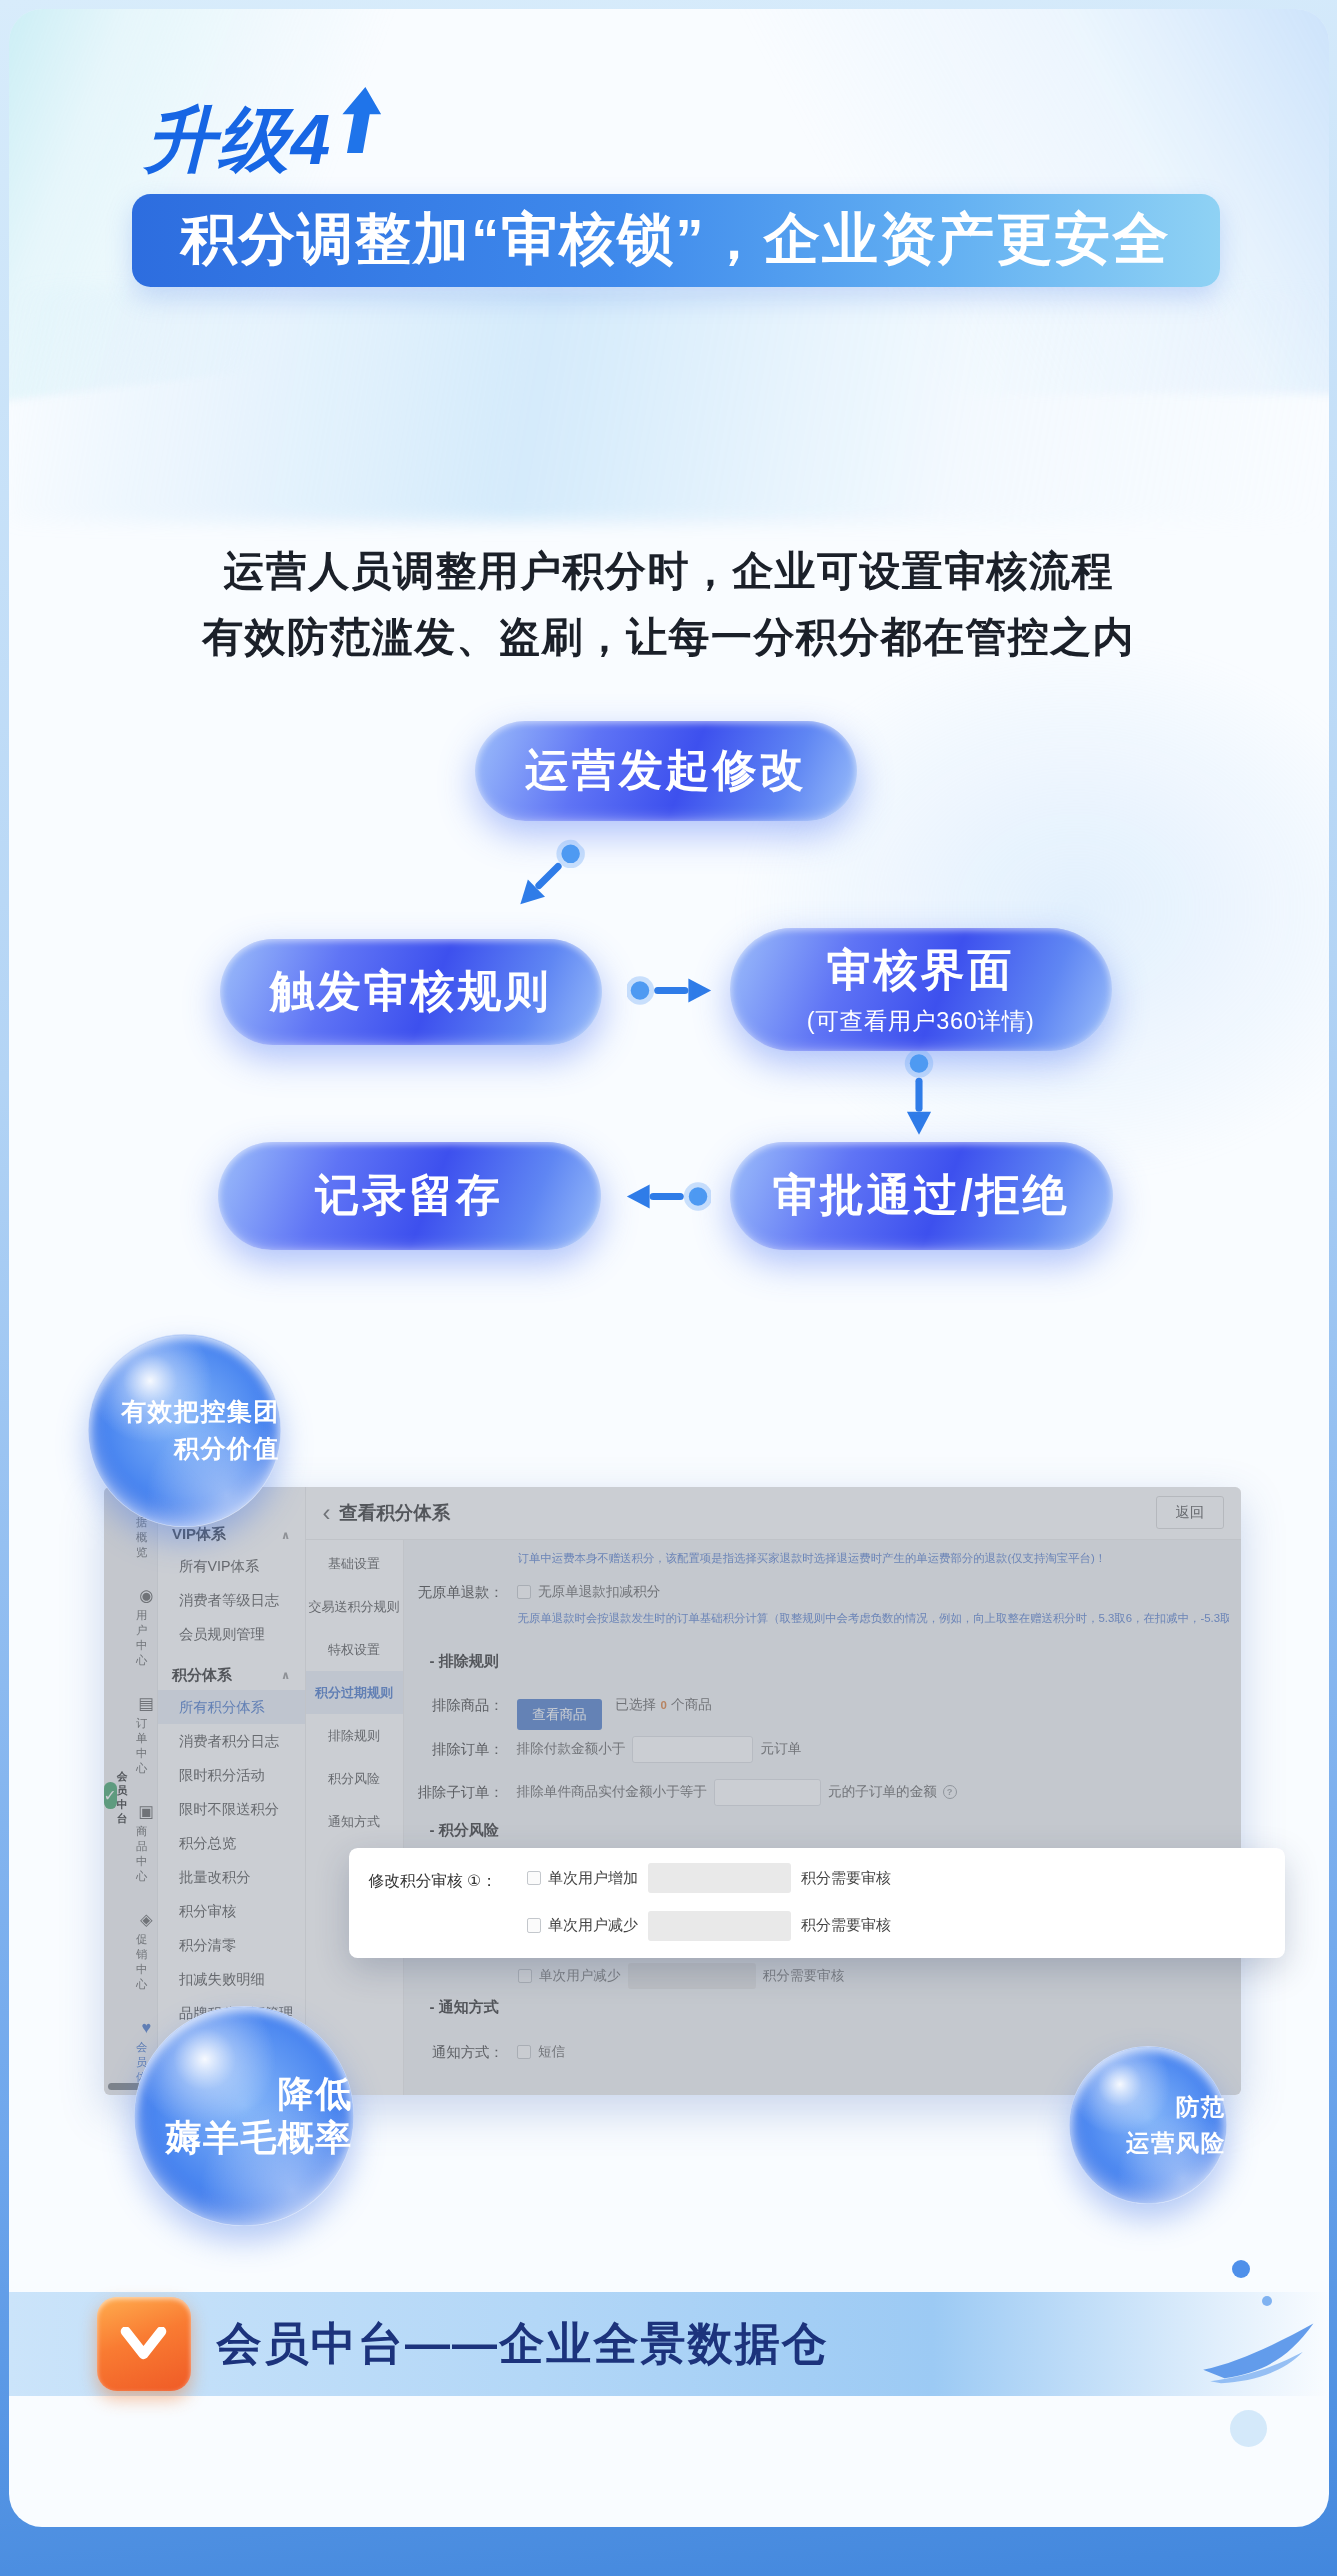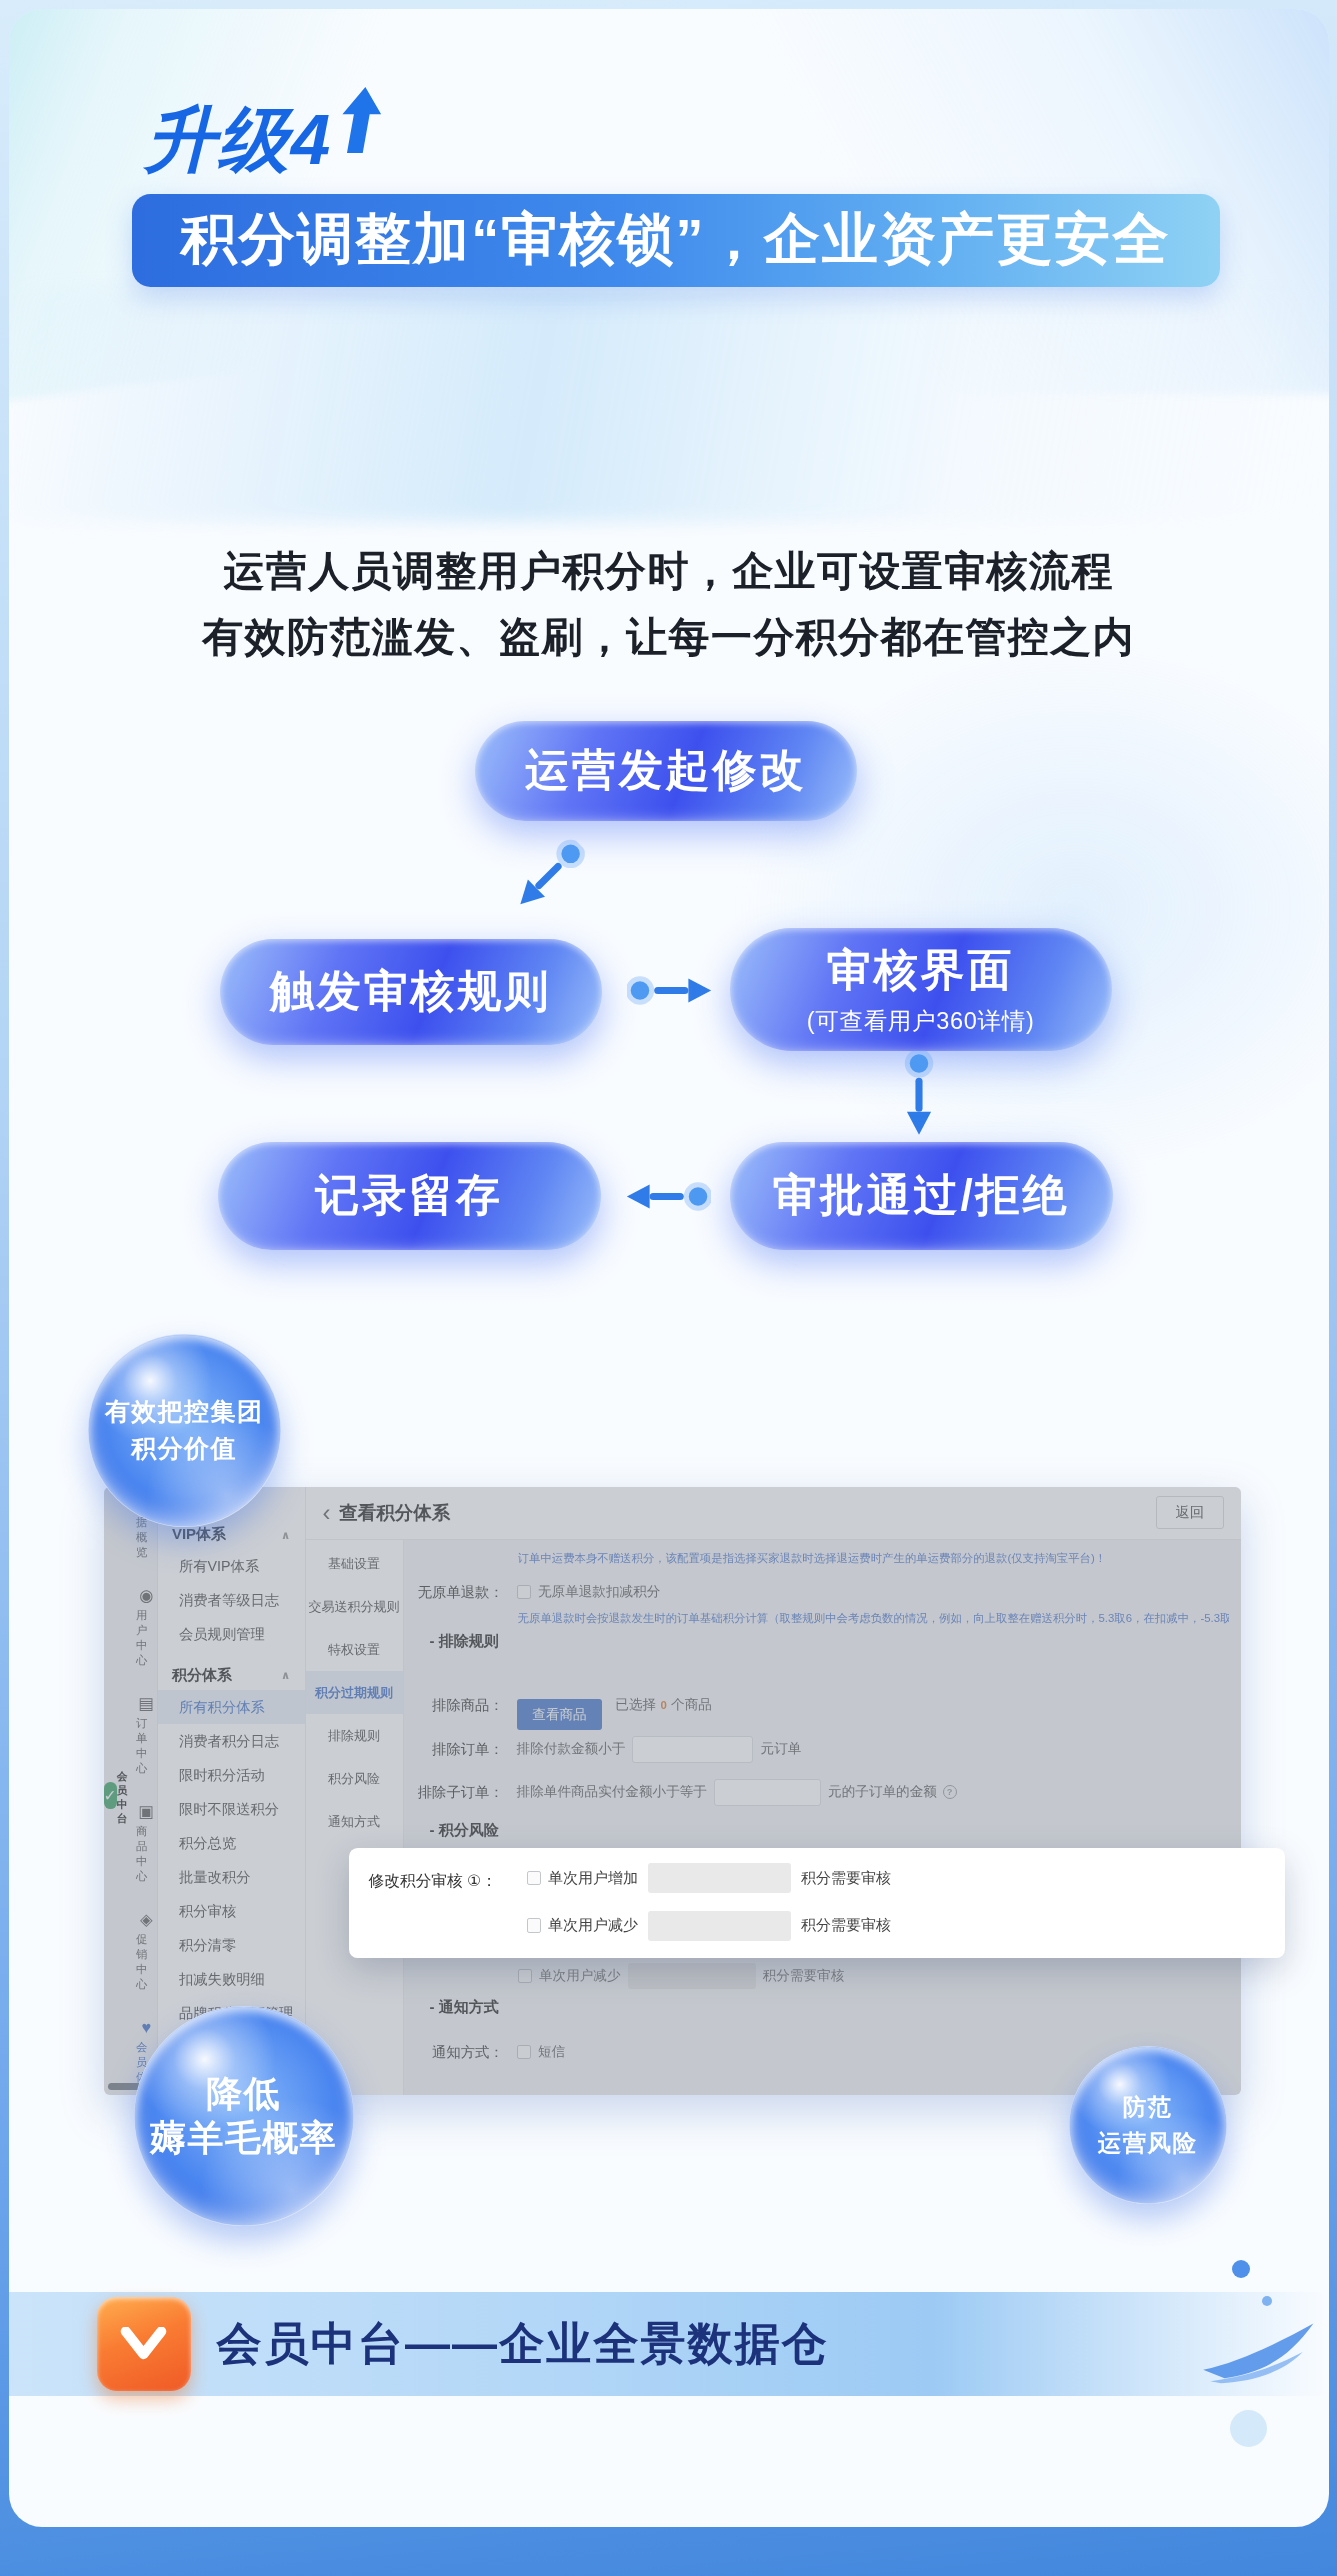--- a/index.html
+++ b/index.html
@@ -43,21 +43,21 @@
   .p-review  { left:721px; top:919px; width:382px; height:123px; }
   .p-record  { left:209px;  top:1133px; width:383px; height:108px; }
   .p-approve { left:721px; top:1133px; width:383px; height:108px; }
   .arrow { position:absolute; width:90px; height:37px; }
   .a-diag  { left:494px; top:849px; transform:rotate(135deg); }
   .a-right { left:618px; top:963px; }
   .a-down  { left:865px; top:1068px; transform:rotate(90deg); }
   .a-left  { left:612px;  top:1169px; transform:rotate(180deg); }
 
   
-  .bubble { position:absolute; border-radius:50%; display:flex; flex-direction:column; align-items:center; justify-content:center;
+  .bubble { position:absolute; border-radius:50%; display:flex; flex-direction:column; align-items:flex-end; justify-content:center;
             color:#fff; font-weight:700; text-align:center; z-index:7; letter-spacing:1.4px;
             border:1.4px solid rgba(255,255,255,.65);
             background:
               radial-gradient(circle at 32% 24%, rgba(255,255,255,.95) 0%, rgba(255,255,255,.35) 14%, rgba(255,255,255,0) 32%),
               radial-gradient(circle at 72% 84%, rgba(255,255,255,.45) 0%, rgba(255,255,255,0) 38%),
               radial-gradient(circle at 50% 45%, #86b7f9 0%, #4a86f0 55%, #2f62e0 100%);
             box-shadow:0 14.3px 31px rgba(70,120,230,.4), inset 0 -7.1px 18.5px rgba(255,255,255,.5), inset 0 4.3px 10px rgba(255,255,255,.7); }
   .b1 { left:79px; top:1325px; width:193px; height:193px; font-size:25px; line-height:37px; }
   .b2 { left:125px; top:1997px; width:220px; height:220px; font-size:36px; line-height:44px; }
   .b3 { left:1060px; top:2037px; width:158px; height:158px; font-size:23.5px; line-height:36px; }
@@ -283,21 +283,21 @@
             <div class="content">
               <div class="notice" style="top:11.4px;">订单中运费本身不赠送积分，该配置项是指选择买家退款时选择退运费时产生的单运费部分的退款(仅支持淘宝平台)！</div>
               <div class="row" style="top:37px;">
                 <span class="lbl">无原单退款：</span>
                 <span class="ctl">
                   <span class="cb"></span>
                   <span class="gtxt">无原单退款扣减积分</span>
                 </span>
               </div>
               <div class="notice" style="top:71px;">无原单退款时会按退款发生时的订单基础积分计算（取整规则中会考虑负数的情况，例如，向上取整在赠送积分时，5.3取6，在扣减中，-5.3取-5）</div>
-              <div class="sec" style="top:92px;text-align:center;">- 排除规则</div>
+              <div class="sec" style="top:112px;text-align:center;">- 排除规则</div>
               <div class="row" style="top:150px;">
                 <span class="lbl">排除商品：</span>
                 <span class="ctl">
                   <span class="btn-view">查看商品</span>
                   <span class="gtxt sel">已选择</span>
                   <span class="cnt">0</span>
                   <span class="gtxt">个商品</span>
                 </span>
               </div>
               <div class="row" style="top:194px;">

